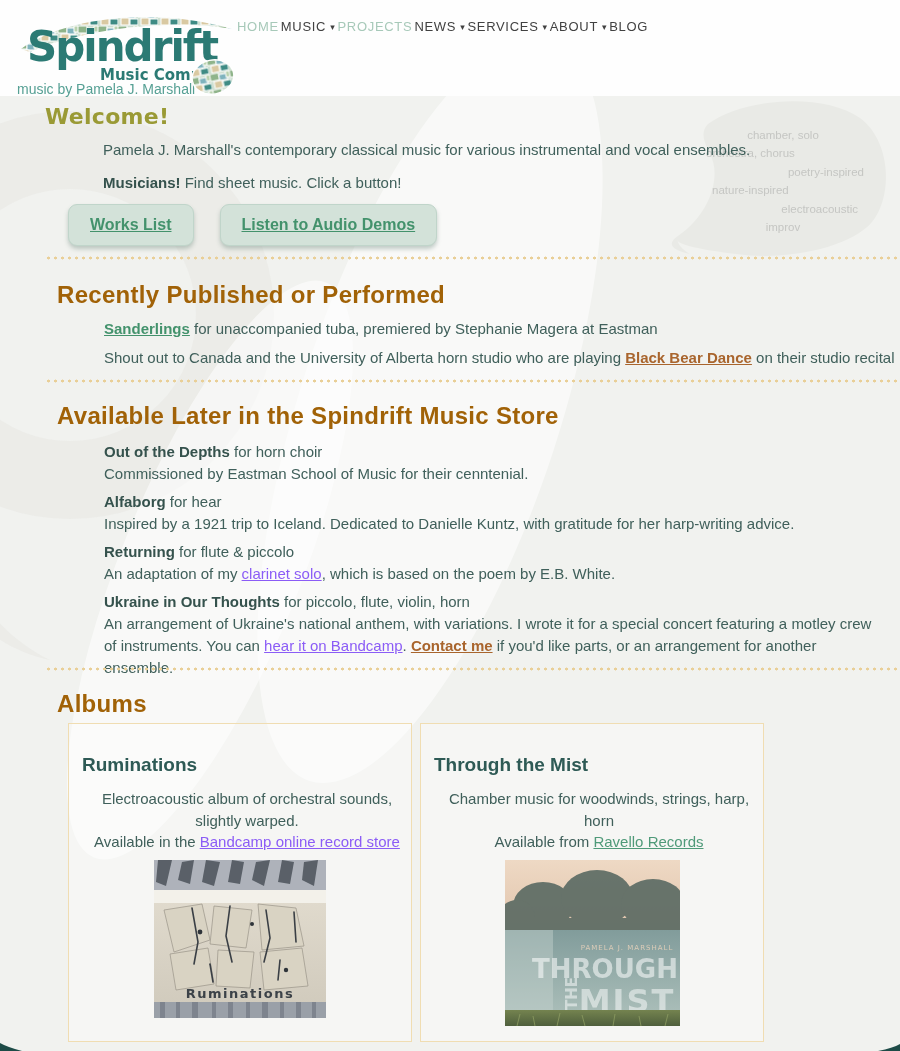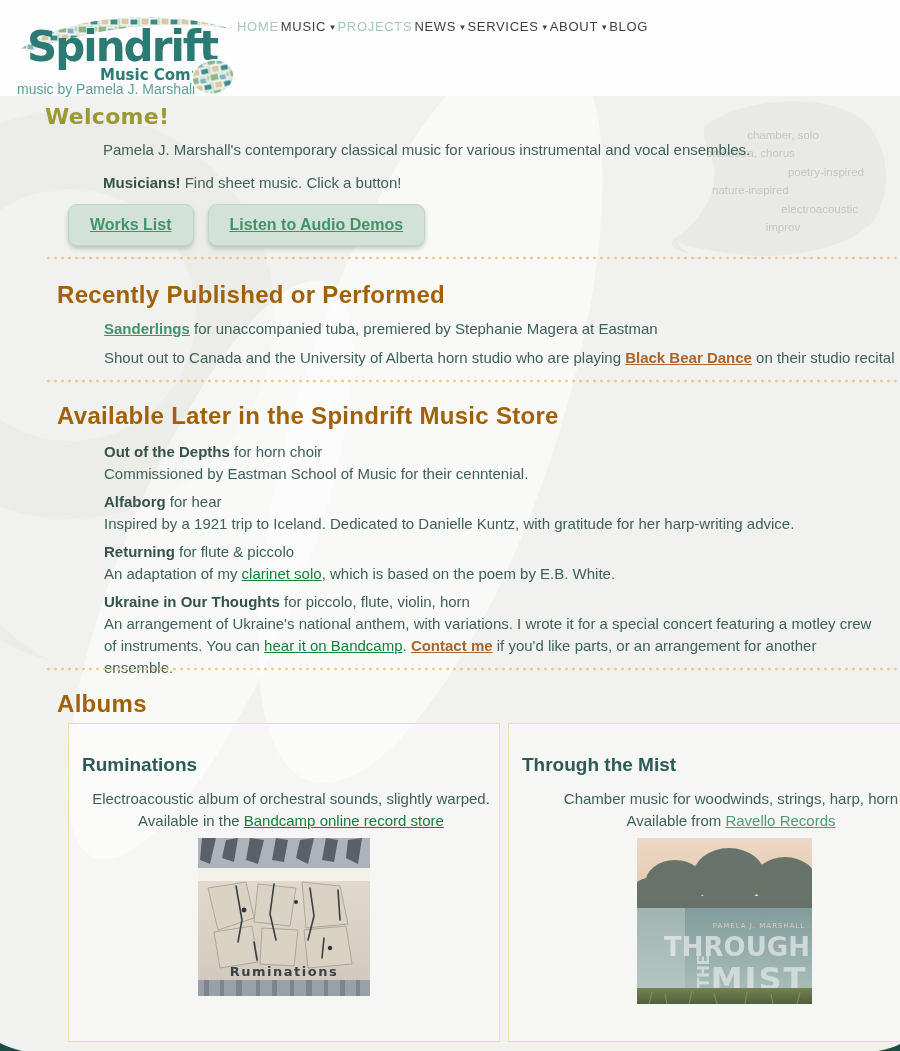--- a/index.html
+++ b/index.html
@@ -34,33 +34,33 @@
   .wave-tags { position:absolute; left:30px; top:28px; width:170px; text-align:center; font-size:11.5px; line-height:1.6; color:#c5c6c3; }
 
   
   .content { position:absolute; z-index:1; }
   h1.h-olive { font-family:"DejaVu Sans", sans-serif; font-size:22px; font-weight:600; color:#9a9a35; letter-spacing:0.3px; }
   h2.h-olive { font-family:Liberation Sans, sans-serif; font-size:24px; font-weight:600; color:#a16207; letter-spacing:0.3px;text-align:right; }
   .body-text { font-size:15px; color:#40605b; line-height:22px;margin-left:36px; }
   .work-title { font-weight:bold; color:#35524d; }
   .glink-b { color:#43926c; font-weight:bold; text-decoration:underline; cursor:pointer; }
   .glink { color:#4f9a79; text-decoration:underline; cursor:pointer; }
-  .olink { color:#15803d; text-decoration:underline; cursor:pointer; }
+  .olink { color:#8b5cf6; text-decoration:underline; cursor:pointer; }
   .olink-b { color:#a9652d; font-weight:bold; text-decoration:underline; cursor:pointer; }
 
-  .btn-row { position:absolute; left:68px; top:204px; display:flex; gap:14px; z-index:1; }
+  .btn-row { position:absolute; left:68px; top:204px; display:flex; gap:26px; z-index:1; }
   .btn { background:#d3e2d9; border:1px solid #c0d5ca; border-radius:9px; padding:11px 21px; font-size:16px; font-weight:bold; color:#43926c; text-decoration:underline; box-shadow:0 3px 4px rgba(125,148,138,0.45); cursor:pointer; white-space:nowrap; }
 
   .dotted { position:absolute; left:45px; width:855px; height:4px; z-index:1;
     background-image:radial-gradient(circle, #e9cf97 1.4px, rgba(0,0,0,0) 1.6px);
     background-size:7px 4px; background-repeat:repeat-x; background-position:0 center; }
 
   
   .cards { position:absolute; left:68px; top:723px; display:flex; gap:8px; z-index:1; }
-  .card { width:432px; height:319px; border:1px solid #f0ddb2; background:rgba(255,255,255,0.35); }
+  .card { width:344px; height:319px; border:1px solid #f0ddb2; background:rgba(255,255,255,0.35); }
   .card h3 { margin:30px 0 12px 13px; font-size:19px; font-weight:bold; color:#2e5a55; }
   .card .desc { margin:0 8px 0 22px; font-size:15px; color:#40605b; line-height:21.5px;text-align:center; }
   .card .art { display:block; margin:7px auto 0; }
 
   
   .footer-wave { position:absolute; left:0; bottom:0; z-index:2; }
 </style>
 </head>
 <body>
 

